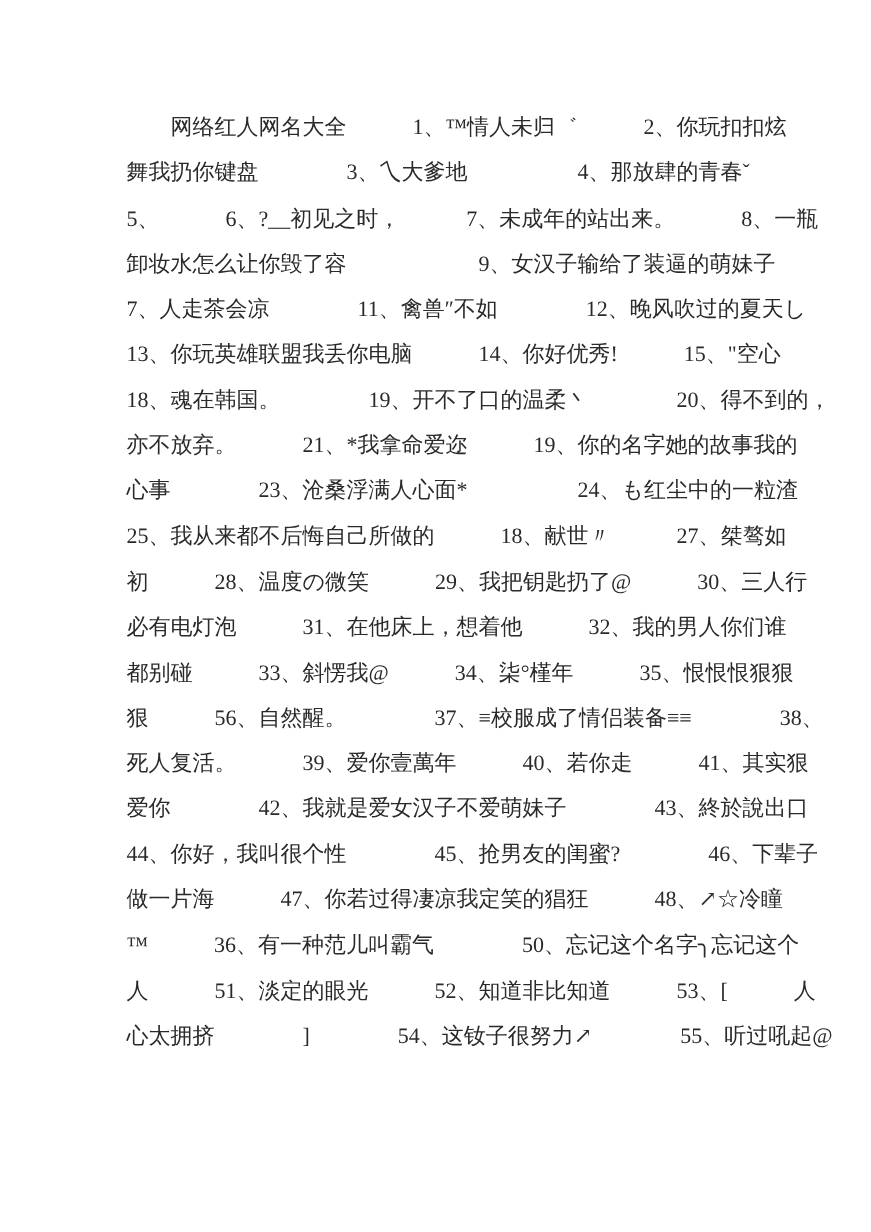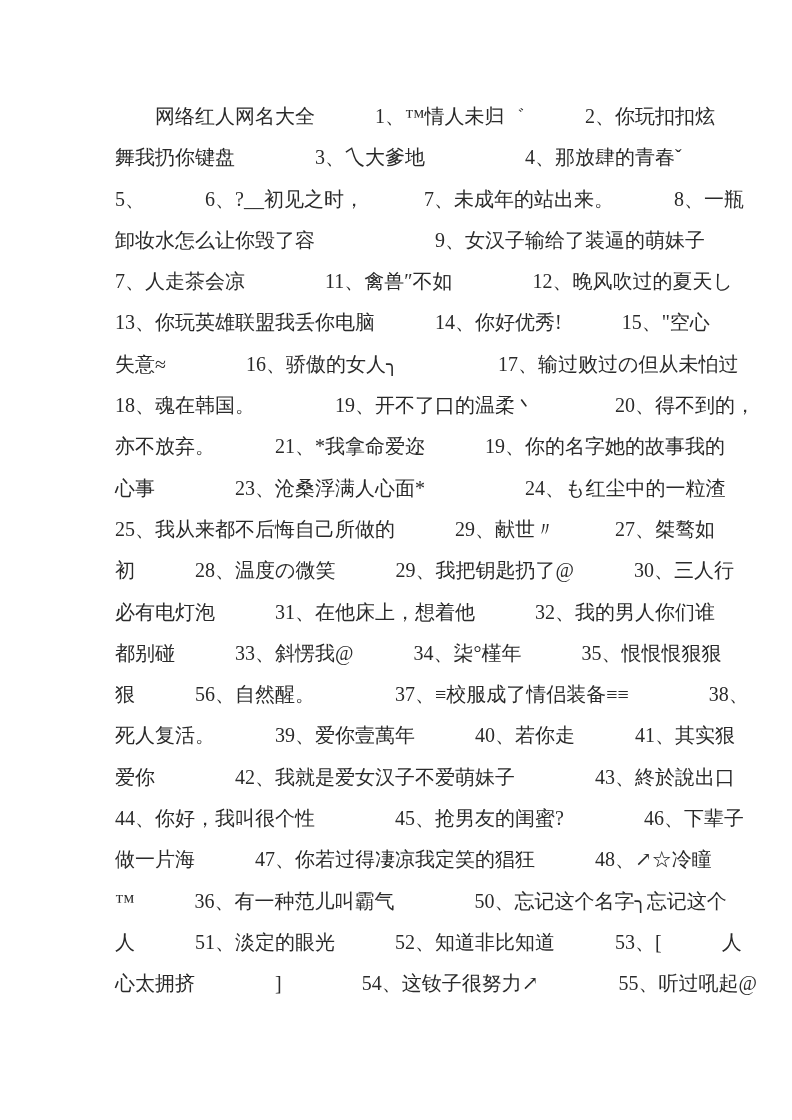--- a/index.html
+++ b/index.html
@@ -33,25 +33,24 @@
 <body>
 
 <div class="page" style="background: rgb(255, 255, 255);">
   <div class="text-block" style="color: rgb(42, 42, 42);">
       <div class="text-line">　　网络红人网名大全　　　1、™情人未归゛　　　2、你玩扣扣炫</div>
       <div class="text-line">舞我扔你键盘　　　　3、乀大爹地　　　　　4、那放肆的青春ˇ</div>
       <div class="text-line">5、　　　6、?__初见之时，　　　7、未成年的站出来。　　　8、一瓶</div>
       <div class="text-line">卸妆水怎么让你毁了容　　　　　　9、女汉子输给了装逼的萌妹子</div>
       <div class="text-line">7、人走茶会凉　　　　11、禽兽″不如　　　　12、晚风吹过的夏天し</div>
       <div class="text-line">13、你玩英雄联盟我丢你电脑　　　14、你好优秀!　　　15、"空心</div>
-      <div class="text-line">失意≈　　　　16、骄傲的女人╮　　　　　17、输过败过の但从未怕过</div>
       <div class="text-line">18、魂在韩国。　　　　19、开不了口的温柔丶　　　　20、得不到的，</div>
       <div class="text-line">亦不放弃。　　　21、*我拿命爱迩　　　19、你的名字她的故事我的</div>
       <div class="text-line">心事　　　　23、沧桑浮满人心面*　　　　　24、も红尘中的一粒渣</div>
-      <div class="text-line">25、我从来都不后悔自己所做的　　　29、献世〃　　　27、桀骜如</div>
+      <div class="text-line">25、我从来都不后悔自己所做的　　　18、献世〃　　　27、桀骜如</div>
       <div class="text-line">初　　　28、温度の微笑　　　29、我把钥匙扔了@　　　30、三人行</div>
       <div class="text-line">必有电灯泡　　　31、在他床上，想着他　　　32、我的男人你们谁</div>
       <div class="text-line">都别碰　　　33、斜愣我@　　　34、柒°槿年　　　35、恨恨恨狠狠</div>
       <div class="text-line">狠　　　56、自然醒。　　　　37、≡校服成了情侣装备≡≡　　　　38、</div>
       <div class="text-line">死人复活。　　　39、爱你壹萬年　　　40、若你走　　　41、其实狠</div>
       <div class="text-line">爱你　　　　42、我就是爱女汉子不爱萌妹子　　　　43、終於說出口</div>
       <div class="text-line">44、你好，我叫很个性　　　　45、抢男友的闺蜜?　　　　46、下辈子</div>
       <div class="text-line">做一片海　　　47、你若过得凄凉我定笑的猖狂　　　48、↗☆冷瞳</div>
       <div class="text-line">™　　　36、有一种范儿叫霸气　　　　50、忘记这个名字╮忘记这个</div>
       <div class="text-line">人　　　51、淡定的眼光　　　52、知道非比知道　　　53、[　　　人</div>

